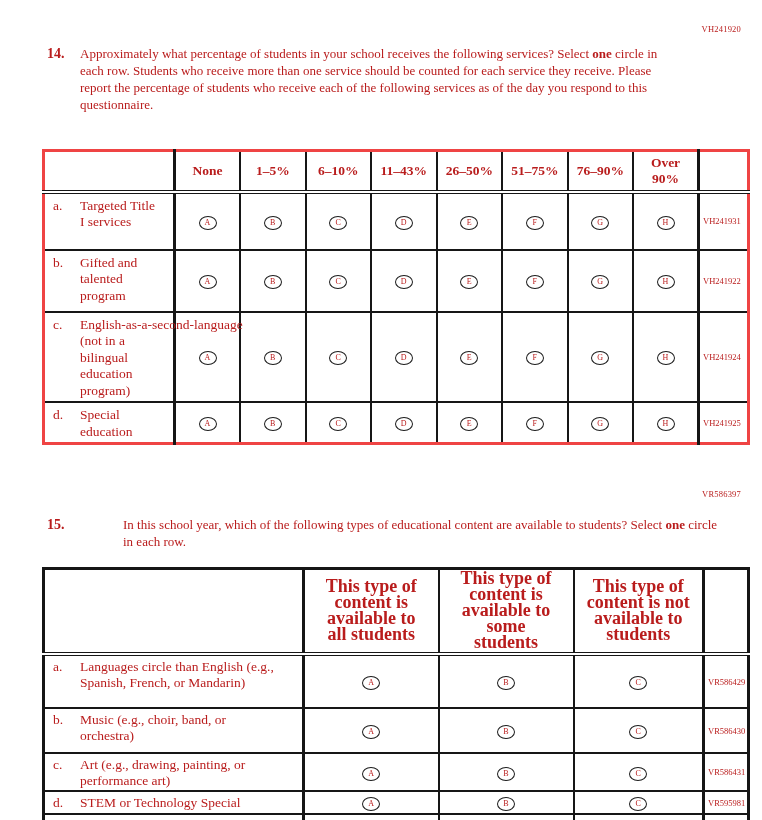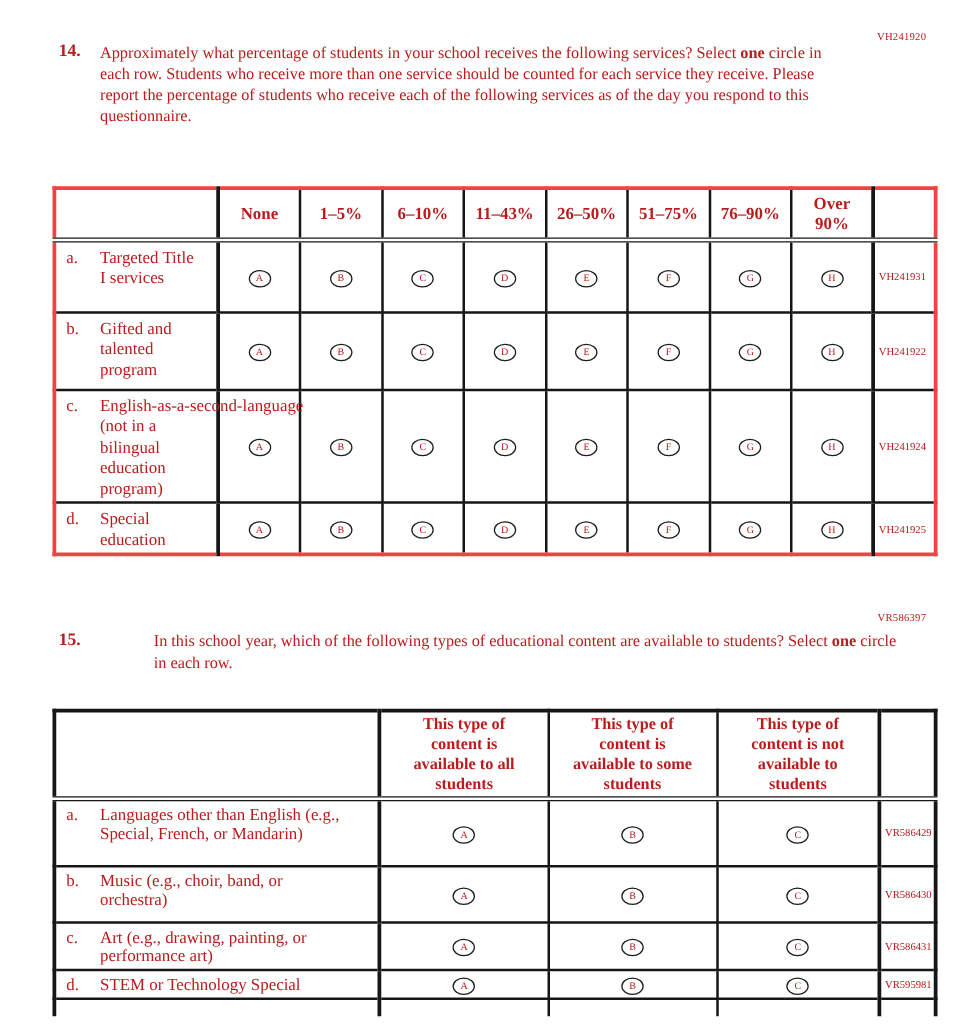--- a/index.html
+++ b/index.html
@@ -4,21 +4,21 @@
 <style>
   html,body { margin:0; padding:0; background:#fff; }
   .page {
     position:relative; width:762px; height:820px; background:#ffffff;
     font-family:"Liberation Serif", serif; color:#b91c1c; overflow:hidden;
   }
   .qcode { position:absolute; font-size:8.5px; letter-spacing:0.2px; }
   #code14 { top:24px; right:21px; }
   #code15 { top:489px; right:21px; }
 
-  .question { position:absolute; display:flex; }
+  .question { position:absolute; display:flex;margin-top:12px; }
   #q14 { top:33px; left:47px; }
   #q15 { top:504px; left:47px;gap:43px; }
   .qnum { font-weight:bold; width:33px; flex:none; font-size:14px; line-height:17px; }
   .qtext { font-size:13px; line-height:17px; width:600px; }
 
   table { border-collapse:collapse; table-layout:fixed; position:absolute; left:42px; background:#fff; }
   #t14 { top:149px; width:705px; border:3px solid #ef4444; }
   #t15 { top:567px; width:705px; border:3px solid #161616; border-bottom:none; }
   td,th { border:2px solid #161616; padding:0; text-align:center; vertical-align:middle;
           font-size:13.5px; overflow:visible; }
@@ -39,21 +39,21 @@
   #t15 .label-cell { padding-top:3px; }
   .line1 { display:block; white-space:nowrap; position:relative; z-index:5; }
   .lrest { display:block; }
 
   .bubble {
     display:inline-block; width:16px; height:12px; border:1px solid #1c1c1c;
     border-radius:50%; font-size:8px; line-height:11.5px; text-align:center;
     font-family:"Liberation Serif", serif;
   }
   .hwrap-over { display:inline-block; max-width:38px; line-height:16px; }
-  .hwrap15 { display:inline-block; max-width:106px; font-size:13px; line-height:16px; }
+  .hwrap15 { display:inline-block; max-width:106px; font-size:18px; line-height:16px; }
 </style>
 </head>
 <body>
 
 <div class="page">
 
   <div class="qcode" id="code14">VH241920</div>
 
   <div class="question" id="q14">
     <span class="qnum">14.</span>
@@ -154,21 +154,21 @@
     </colgroup>
     <tbody>
         <tr class="rh header-row">
       <th class="label-cell"></th>
       <th><span class="hwrap15">This type of content is available to all students</span></th>
       <th><span class="hwrap15">This type of content is available to some students</span></th>
       <th><span class="hwrap15">This type of content is not available to students</span></th>
       <th class="code-cell"></th>
     </tr>
     <tr class="ra">
-      <td class="label-cell"><span class="prefix">a.</span><span class="ltext">Languages other than English (e.g., Special, French, or Mandarin)</span></td>
+      <td class="label-cell"><span class="prefix">a.</span><span class="ltext">Languages circle than English (e.g., Spanish, French, or Mandarin)</span></td>
       <td><span class="bubble">A</span></td>
       <td><span class="bubble">B</span></td>
       <td><span class="bubble">C</span></td>
       <td class="code-cell">VR586429</td>
     </tr>
     <tr class="rb">
       <td class="label-cell"><span class="prefix">b.</span><span class="ltext">Music (e.g., choir, band, or orchestra)</span></td>
       <td><span class="bubble">A</span></td>
       <td><span class="bubble">B</span></td>
       <td><span class="bubble">C</span></td>

